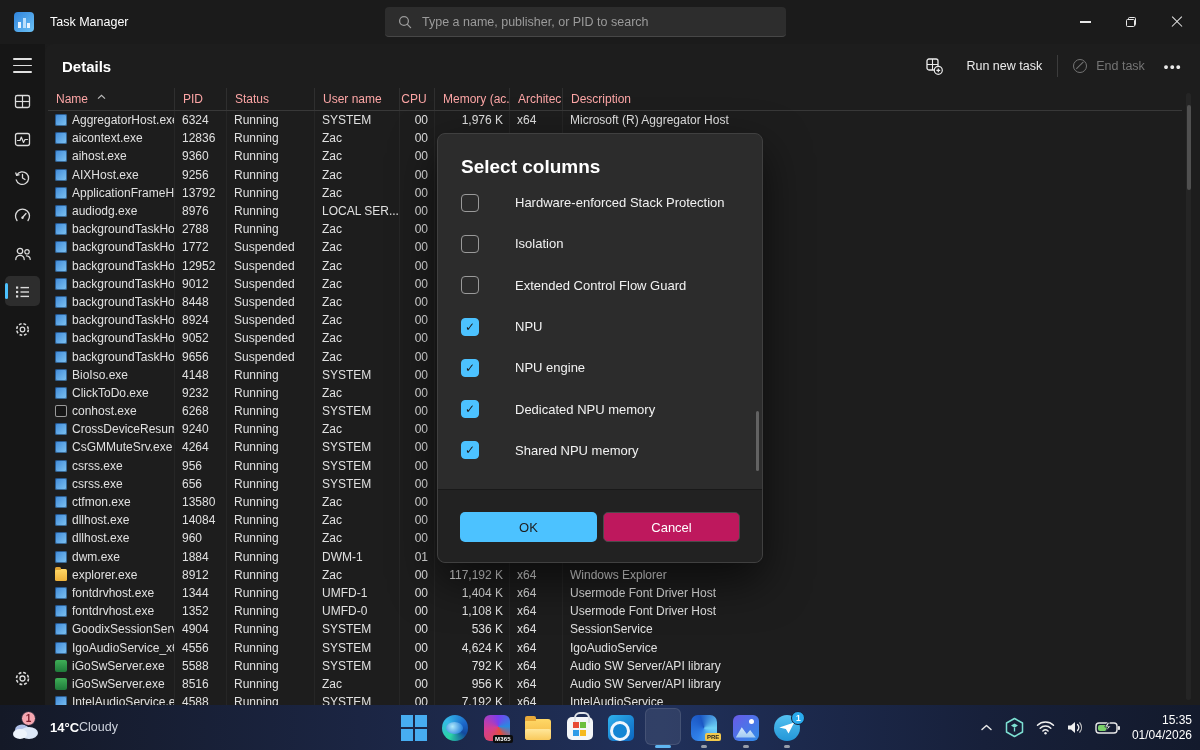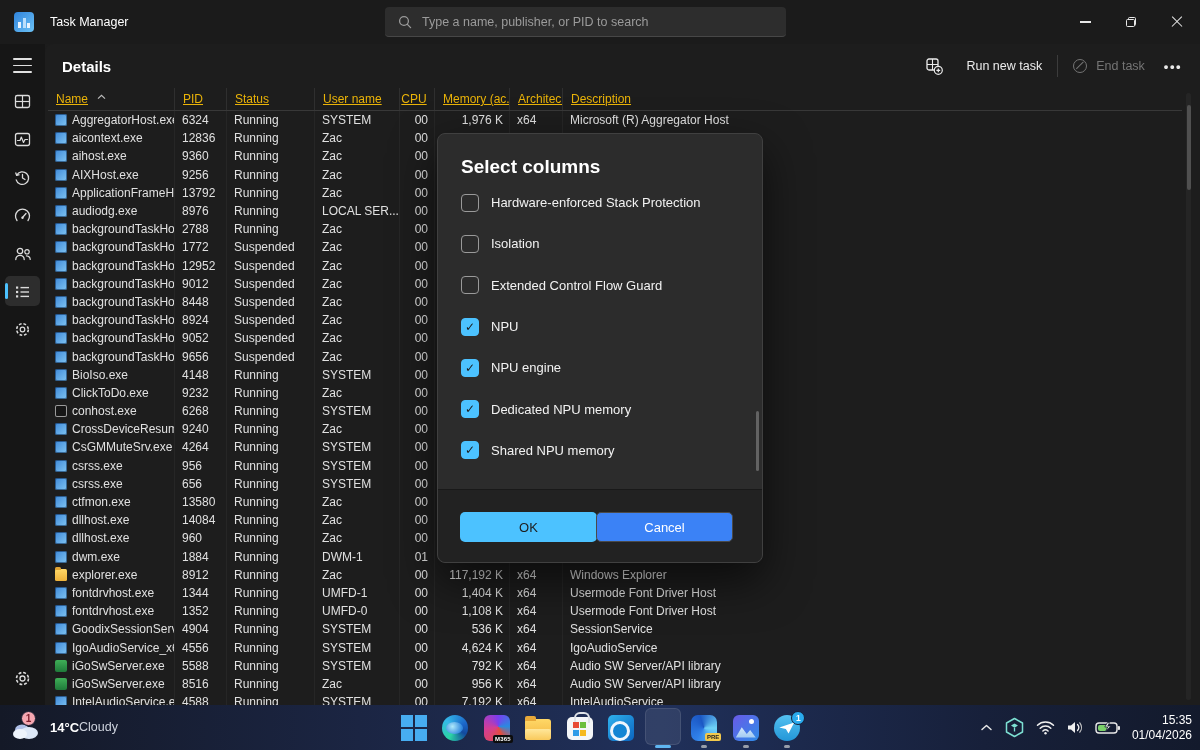--- a/index.html
+++ b/index.html
@@ -46,21 +46,21 @@
   .tb-right{position:absolute;right:14px;top:0;height:44px;display:flex;align-items:center;gap:15px;}
   .run-btn{display:flex;align-items:center;gap:23px;color:#ebebeb;font-size:12.5px;}
   .divider{width:1px;height:22px;background:#3c3c3c;}
   .end-btn{display:flex;align-items:center;gap:9px;color:#757575;font-size:12.5px;}
   .end-icon{position:relative;width:14px;height:14px;border:1.3px solid #757575;border-radius:50%;}
   .end-icon::after{content:"";position:absolute;left:1px;top:5.2px;width:9.5px;height:1.2px;background:#757575;transform:rotate(-45deg);}
   .more-btn{color:#e8e8e8;font-size:13px;font-weight:700;letter-spacing:1.5px;padding:0 4px;}
 
   
   .thead{position:absolute;left:3px;top:44px;right:18px;height:23px;display:flex;border-bottom:1px solid #383838;
-    color:#eab308;font-size:12px;text-decoration:underline;}
+    color:#fca5a5;font-size:12px;}
   .th{position:relative;display:flex;align-items:center;padding-left:8px;border-right:1px solid #2f2f2f;overflow:hidden;white-space:nowrap;}
   .th.right{justify-content:center;padding-right:6px;padding-left:0;}
   .sort-caret{position:absolute;left:49px;top:1px;color:#bdbdbd;}
   .tbody{position:absolute;left:3px;top:67px;right:18px;bottom:0;overflow:hidden;}
   .trow{display:flex;height:18.2px;font-size:12px;color:#e0e0e0;}
   .td{height:100%;display:flex;align-items:center;border-right:1px solid #262626;padding-left:7px;overflow:hidden;white-space:nowrap;}
   .td.right{justify-content:flex-end;padding-right:6px;padding-left:0;}
   .c0{width:127px;flex:0 0 127px;} .c1{width:52px;flex:0 0 52px;} .c2{width:88px;flex:0 0 88px;}
   .c3{width:85px;flex:0 0 85px;} .c4{width:35px;flex:0 0 35px;} .c5{width:75px;flex:0 0 75px;}
   .c6{width:53px;flex:0 0 53px;} .c7{flex:1 1 auto;border-right:none;}
@@ -77,27 +77,27 @@
   
   .dialog{position:absolute;left:437px;top:133px;width:326px;height:430px;background:#2c2c2c;
     border:1px solid #404040;border-radius:8px;box-shadow:0 18px 45px rgba(0,0,0,.6);}
   .dlg-title{position:absolute;left:23px;top:22px;font-size:19px;font-weight:700;color:#ffffff;}
   .dlg-list{position:absolute;left:23px;top:48px;right:12px;}
   .dlg-item{height:41.3px;display:flex;align-items:center;gap:12px;}
   .cb{width:18px;height:18px;border-radius:4px;border:1px solid #9a9a9a;flex:0 0 18px;
     display:flex;align-items:center;justify-content:center;}
   .cb.checked{background:#4cc2ff;border-color:#4cc2ff;color:#1b1b1b;font-size:12px;font-weight:700;}
   .cb.checked::after{content:"✓";}
-  .dlg-label{font-size:13px;color:#f2f2f2;}
+  .dlg-label{font-size:13px;color:#f2f2f2;margin-left:24px;}
   .dlg-scroll{position:absolute;right:3px;top:277px;width:3.5px;height:60px;background:#636363;border-radius:2px;}
   .dlg-footer{position:absolute;left:0;right:0;bottom:0;height:73px;background:#222222;
     border-top:1px solid #191919;border-radius:0 0 8px 8px;}
   .btn{position:absolute;top:22px;width:137px;height:30px;border-radius:5px;display:flex;align-items:center;justify-content:center;font-size:13px;}
   .btn.ok{left:22px;background:#4cc2ff;color:#1d1d1d;font-weight:400;}
-  .btn.cancel{left:158px;background:#3b82f6;color:#ffffff;border:1px solid #4a4a4a;}
+  .btn.cancel{left:165px;background:#be185d;color:#ffffff;border:1px solid #4a4a4a;}
 
   
   .taskbar{position:absolute;left:0;top:705px;width:1200px;height:45px;
     background:linear-gradient(90deg,#141927 0%,#1b2543 30%,#20305a 55%,#17203a 82%,#131a2c 100%);}
   .weather{position:absolute;left:10px;top:0;height:45px;display:flex;align-items:center;gap:8px;}
   .w-icon{position:relative;width:32px;height:28px;}
   .w-badge{position:absolute;left:11px;top:-3px;width:15px;height:15px;border-radius:50%;background:#f5a7b1;
     color:#7e1f2d;font-size:10px;font-weight:700;display:flex;align-items:center;justify-content:center;
     border:1.5px solid #1c2133;z-index:2;}
   .w-text{display:flex;flex-direction:row;line-height:15.5px;}

